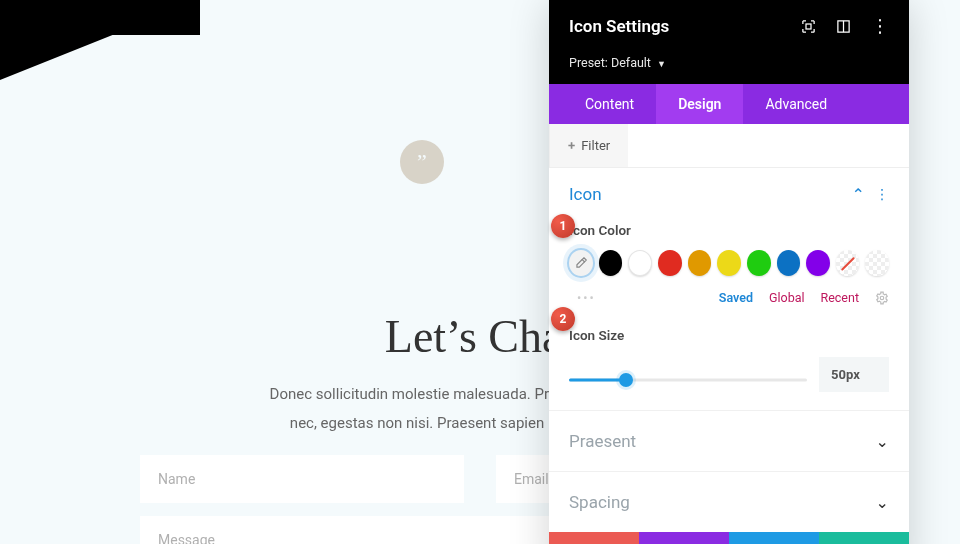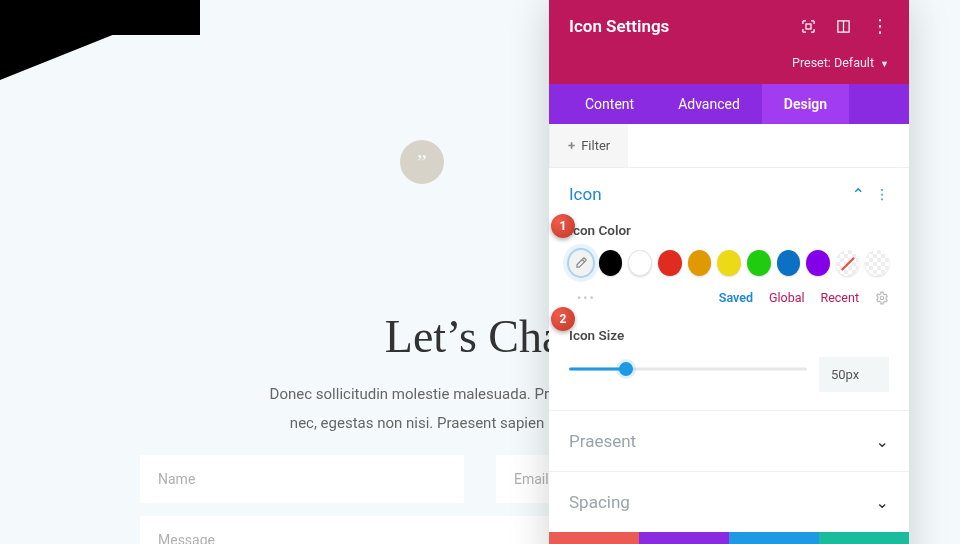--- a/index.html
+++ b/index.html
@@ -38,21 +38,21 @@
 .form-row input::placeholder, .msg-row input::placeholder { color:#b0b0b0; }
 .msg-row { position:absolute; top:516px; left:140px; right:140px; display:flex; }
 
 
 .panel {
   position:absolute; top:0; right:51px; width:360px;
   background:#fff; box-shadow:0 4px 40px rgba(0,0,0,.18);
   font-size:14px;
   border-bottom-left-radius:4px; border-bottom-right-radius:4px;
 }
-.panel-head { background:#be185d; color:#fff; padding:16px 20px 14px;text-align:right; }
+.panel-head { background:#000000; color:#fff; padding:16px 20px 14px; }
 .panel-head .row { display:flex; align-items:center; justify-content:space-between; }
 .panel-title { font-weight:600; font-size:17px; }
 .panel-icons { display:flex; gap:20px; }
 .panel-icons span { cursor:pointer; display:inline-flex; align-items:center; }
 .preset { margin-top:19px; font-size:12.5px; opacity:.9; }
 .preset .caret { font-size:9px; margin-left:3px; }
 
 .tabs { display:flex; background:#8a2be2; color:#fff; font-size:14px; }
 .tab { flex:0 0 auto; padding:12px 22px; cursor:pointer; }
 .tab.active { background:#a23cf0; font-weight:600; }
@@ -97,21 +97,21 @@
 .sw.white { background:#fff; border:1px solid #e5e5e5; }
 
 .swatch-sub { display:flex; justify-content:space-between; align-items:center; margin-top:14px; font-size:12.5px;}
 .swatch-sub .three-dots { color:#ccc; letter-spacing:2px; margin-left:8px; }
 .tabs-mini { display:flex; gap:16px; align-items:center; }
 .tabs-mini span { color:#be185d; cursor:pointer; }
 .tabs-mini span.active { color:#1e87d6; font-weight:600; }
 .tabs-mini .gear { color:#bbb; font-size:14px; }
 
 
-.slider-row { display:flex; align-items:flex-start; gap:12px; margin-top:14px; }
+.slider-row { display:flex; align-items:flex-end; gap:12px; margin-top:14px;font-weight:bold; }
 .slider {
   position:relative; flex:1; height:24px;
 }
 .slider .track {
   position:absolute; top:50%; left:0; right:0; height:3px; background:#e7e7e7; border-radius:2px; transform:translateY(-50%);
 }
 .slider .fill {
   position:absolute; top:50%; left:0; height:3px; background:#1e9ae4; border-radius:2px; transform:translateY(-50%);
 }
 .slider .thumb {
@@ -195,22 +195,22 @@
       </div>
       <div class="preset">
         <span>Preset:</span>
         <span>Default</span>
         <span class="caret">▼</span>
       </div>
     </div>
 
     <div class="tabs">
       <div class="tab first">Content</div>
+      <div class="tab active">Design</div>
       <div class="tab">Advanced</div>
-      <div class="tab active">Design</div>
     </div>
 
     <div class="searchbar">
       <div class="filter-btn">
         <span class="plus">+</span>
         <span>Filter</span>
       </div>
     </div>
 
     <div class="section">

